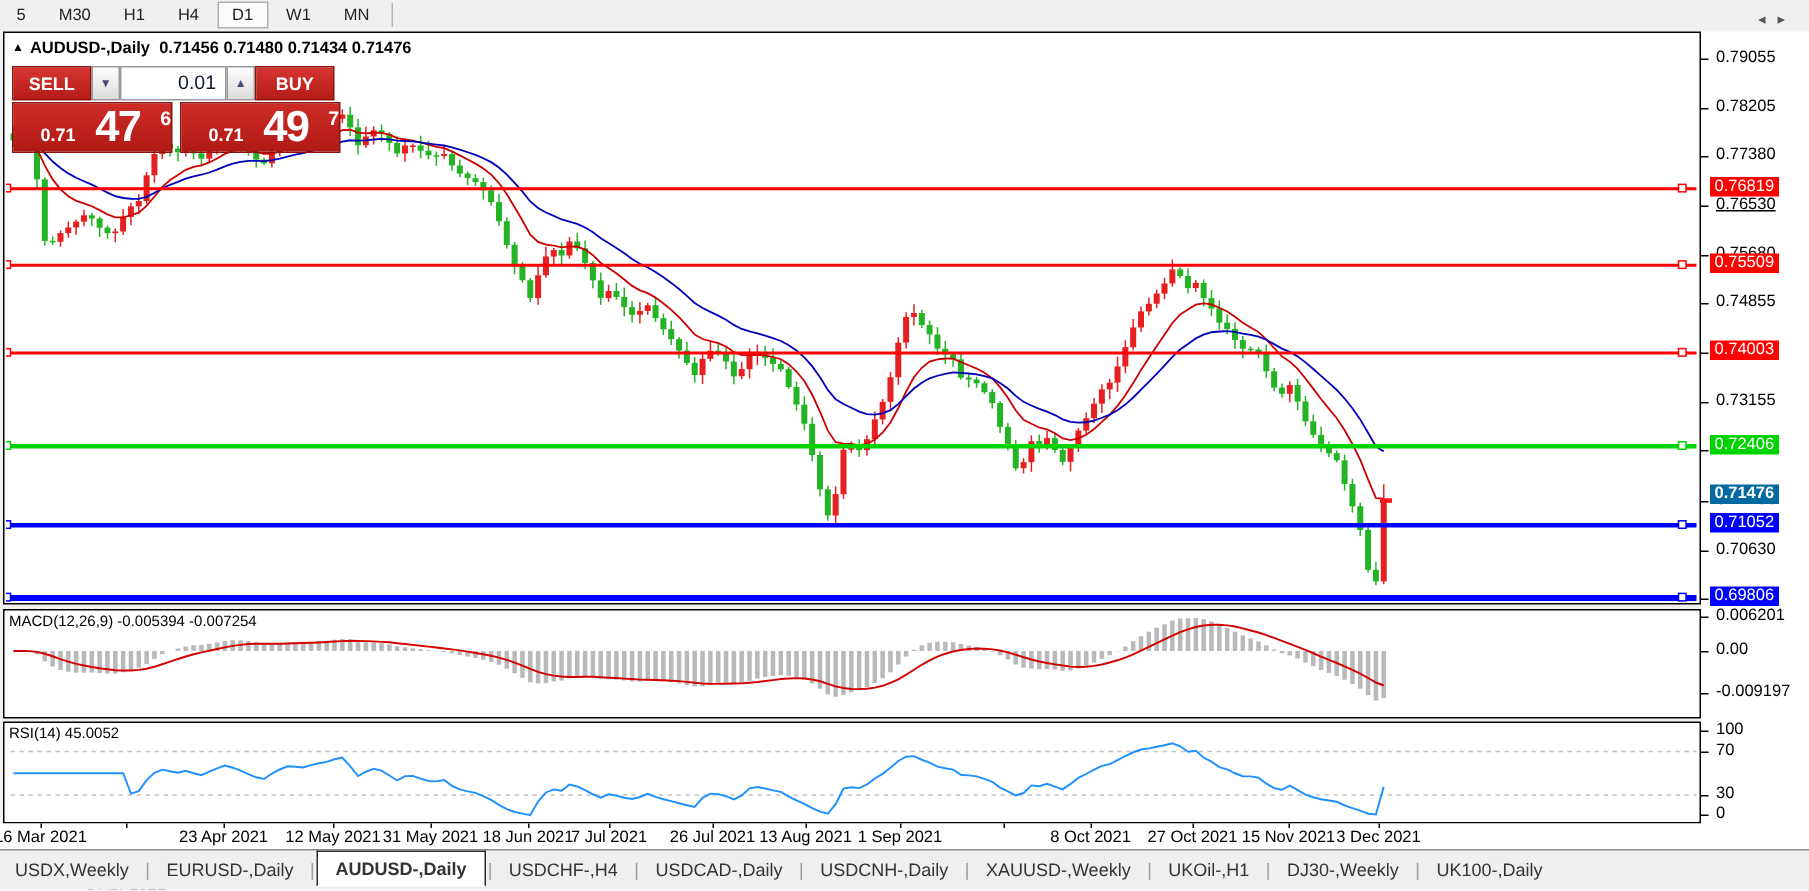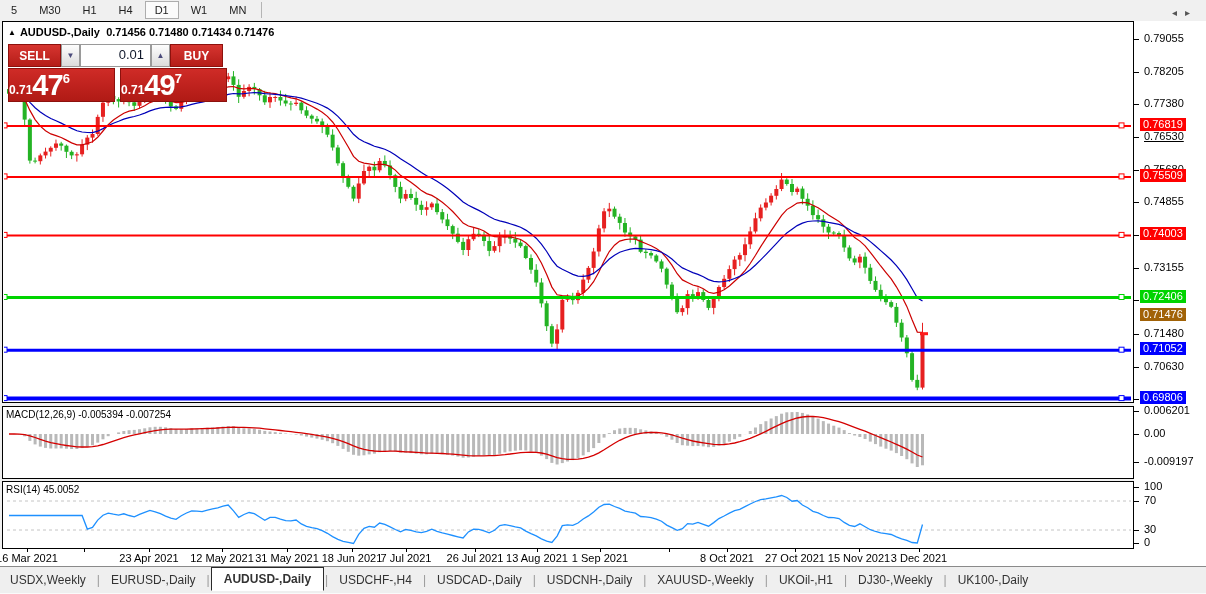--- a/index.html
+++ b/index.html
@@ -28,21 +28,21 @@
   #tp-top{display:flex;height:23px;}
   .tp-btn{background:linear-gradient(#d63530,#b51d18);border:1px solid #8d110d;color:#fff;
     font-size:12px;font-weight:bold;width:53px;display:flex;align-items:center;justify-content:center;
     box-sizing:border-box;cursor:pointer;}
   .tp-stepbtn{width:19px;background:linear-gradient(#fdfdfd,#dcdcdc);border:1px solid #9a9a9a;
     color:#4a4a7a;font-size:8px;display:flex;align-items:center;justify-content:center;box-sizing:border-box;cursor:pointer;}
   #tp-vol{width:71px;background:#fff;border:1px solid #9a9a9a;box-sizing:border-box;font-size:13px;
     color:#0f172a;text-align:right;padding:2px 6px 0 0;}
   #tp-quotes{display:flex;margin-top:1px;}
   .tp-quote{background:linear-gradient(#cf2b27,#b01a15);border:1px solid #8d110d;color:#fff;width:107px;height:34px;
-    box-sizing:border-box;display:flex;align-items:flex-end;justify-content:flex-start;padding-bottom:1px;cursor:pointer;}
+    box-sizing:border-box;display:flex;align-items:flex-end;justify-content:space-between;padding-bottom:1px;cursor:pointer;padding-left:18px;}
   .tp-quote .small{font-size:12px;font-weight:bold;line-height:20px;}
   .tp-quote .big{font-size:29px;font-weight:bold;line-height:29px;letter-spacing:-1px;}
   .tp-quote .sup{font-size:13px;font-weight:bold;align-self:flex-start;margin-top:2px;}
   .ind-label{position:absolute;left:6px;font-size:10px;color:#000;z-index:4;}
   
   #date-row{position:absolute;left:0;top:549px;width:1206px;height:17px;background:#fff;}
   .date-label{position:absolute;top:3px;font-size:11px;color:#000;white-space:nowrap;transform:translateX(-50%);}
   .date-tick{position:absolute;top:0;width:1px;height:3px;background:#000;}
   
   #tabbar{position:absolute;left:0;top:566px;width:1206px;height:26px;background:#efefef;
@@ -700,21 +700,21 @@
       <div class="tick-label" style="top: 473px;">70</div>
       <div class="tick-dash" style="top: 480px;"></div>
       <div class="tick-label" style="top: 502px;">30</div>
       <div class="tick-dash" style="top: 509px;"></div>
       <div class="tick-label" style="top: 515px;">0</div>
       <div class="tick-dash" style="top: 522px;"></div>
       <div class="tag" style="top: 96.9362px; background: rgb(255, 0, 0);">0.76819</div>
       <div class="tag" style="top: 147.869px; background: rgb(255, 0, 0);">0.75509</div>
       <div class="tag" style="top: 206.423px; background: rgb(255, 0, 0);">0.74003</div>
       <div class="tag" style="top: 268.515px; background: rgb(0, 212, 0);">0.72406</div>
-      <div class="tag" style="top: 287px; background: #a16207;">0.71476</div>
+      <div class="tag" style="top: 302px; background: #0369a1; font-weight: bold;">0.71476</div>
       <div class="tag" style="top: 321.159px; background: rgb(0, 0, 255);">0.71052</div>
       <div class="tag" style="top: 369.603px; background: rgb(0, 0, 255);">0.69806</div>
     </div>
 
   <div id="date-row">
       <div class="date-tick" style="left: 27px;"></div>
       <div class="date-label" style="left: 27px;">16 Mar 2021</div>
       <div class="date-tick" style="left: 84px;"></div>
       <div class="date-label" style="left: 84px; margin-top: 32px;">5 Apr 2021</div>
       <div class="date-tick" style="left: 149px;"></div>

